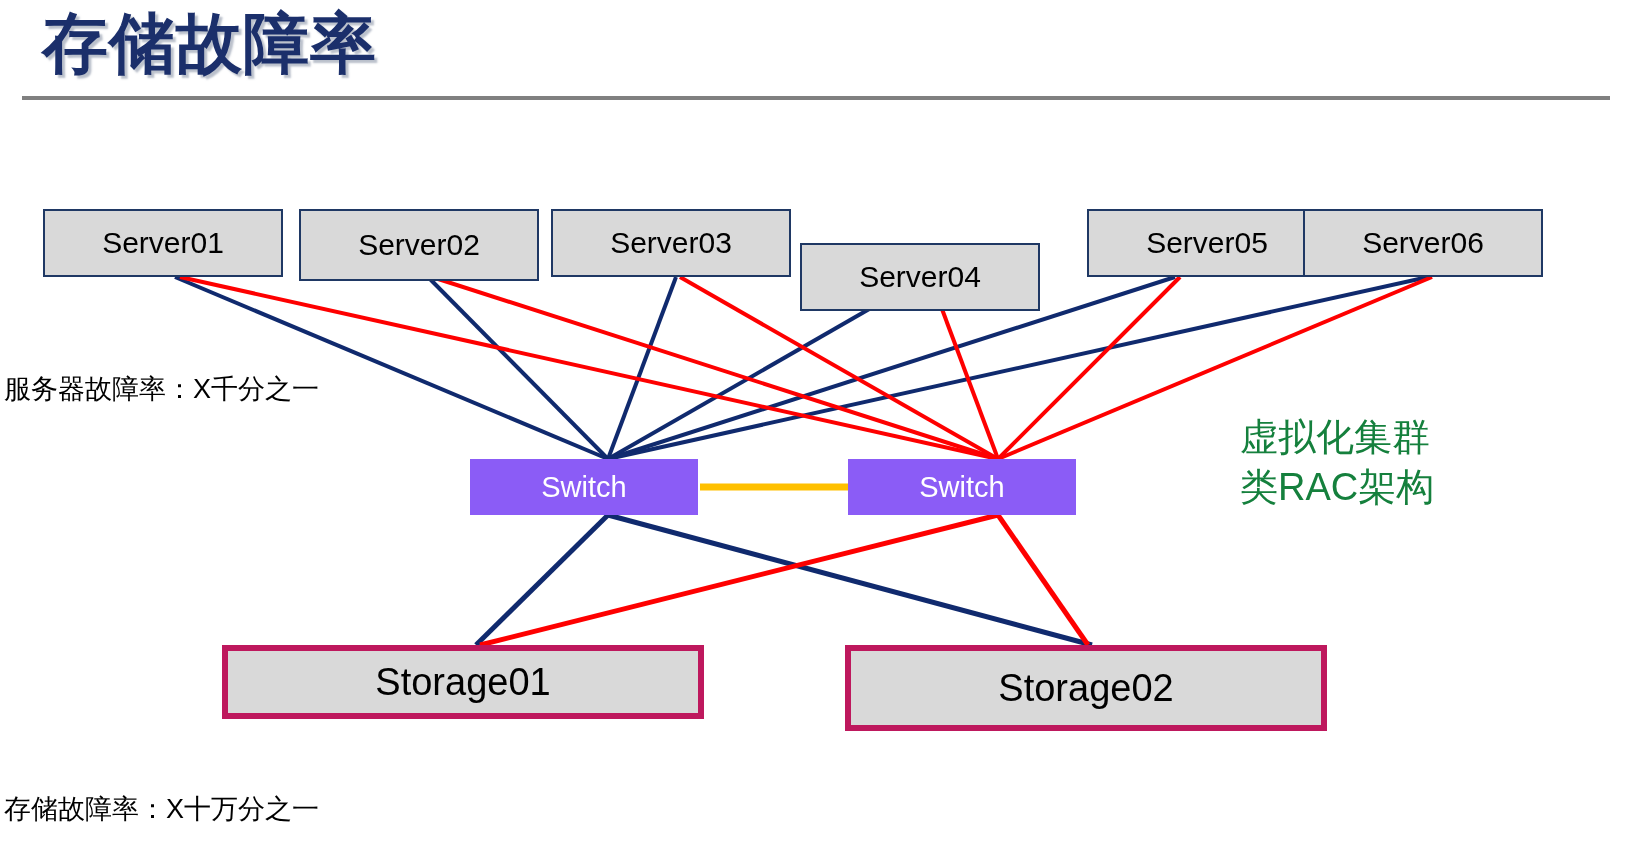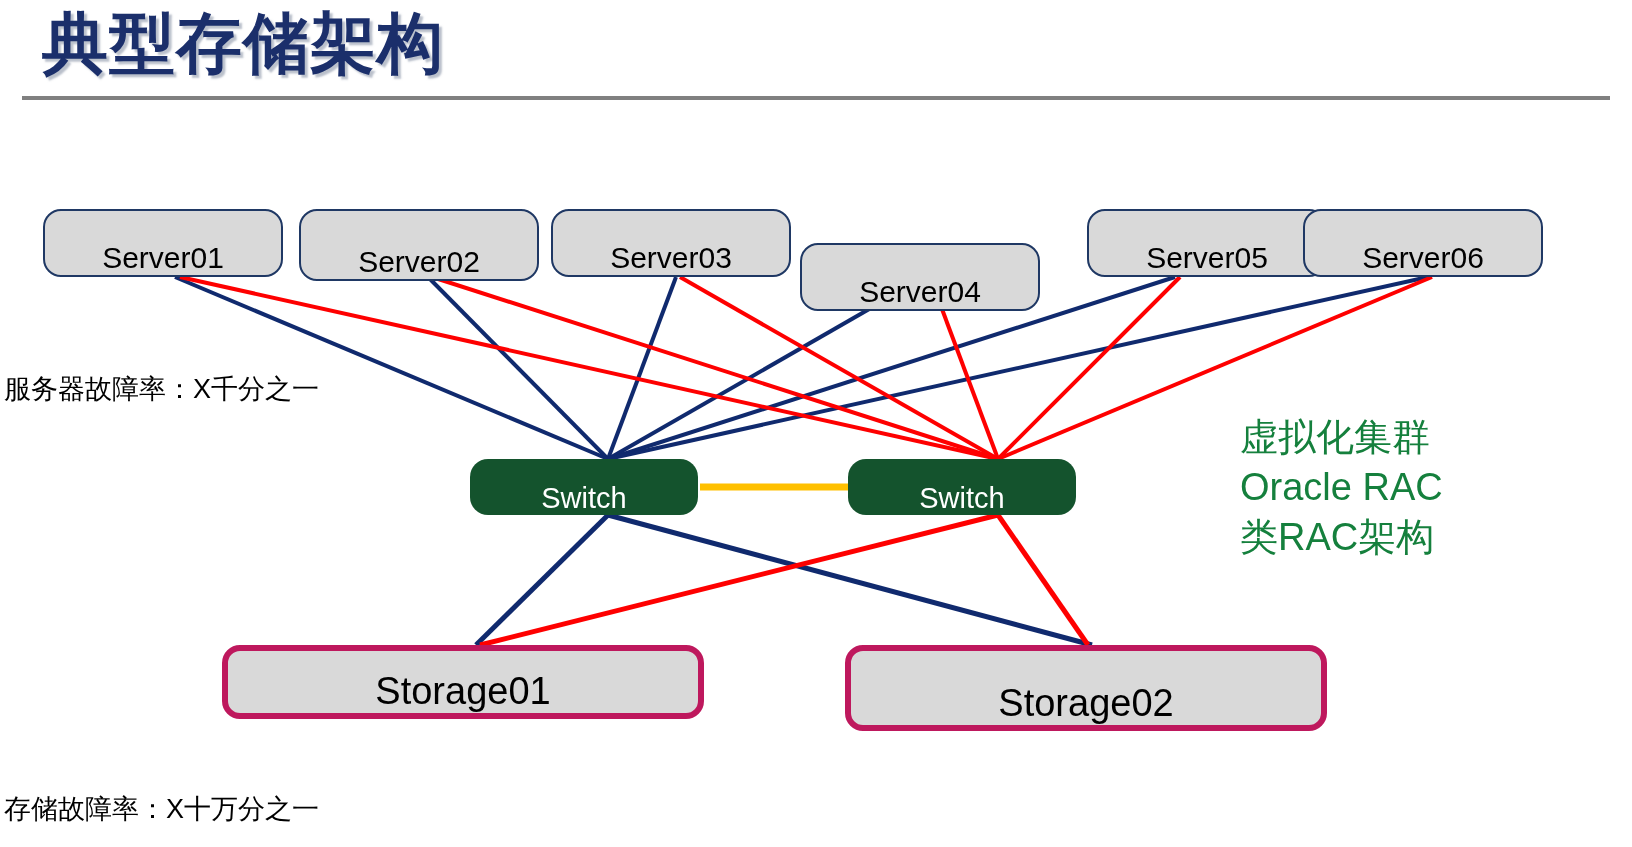--- a/index.html
+++ b/index.html
@@ -48,35 +48,34 @@
     width: 1632px;
     height: 847px;
     pointer-events: none;
   }
 
   
   .node {
     position: absolute;
     box-sizing: border-box;
     display: flex;
-    align-items: flex-end;
+    align-items: center;
     justify-content: center;
     text-align: center;
-    border-radius: 18px;
   }
   .server-box {
     height: 68px;
     background: #d9d9d9;
     border: 2px solid #1f3864;
     font-size: 30px;
     color: #000000;
   }
   .switch-box {
     height: 56px;
-    background: #14532d;
+    background: #8b5cf6;
     border: none;
     font-size: 29px;
     color: #ffffff;
   }
   .storage-box {
     height: 74px;
     background: #d9d9d9;
     border: 6px solid #be185d;
     font-size: 38px;
     color: #000000;
@@ -98,21 +97,21 @@
     color: #15803d;
     white-space: nowrap;
   }
   #cluster-note div { display: block; }
 </style>
 </head>
 <body>
 
 <div id="slide">
 
-  <div id="slide-title">典型存储架构</div>
+  <div id="slide-title">存储故障率</div>
   <div id="title-rule"></div>
 
   <svg id="wires" viewBox="0 0 1632 847" width="1632" height="847" xmlns="http://www.w3.org/2000/svg">
     <g id="wires-navy">
         <line x1="175" y1="277" x2="608" y2="459" stroke="#102a6e" stroke-width="4" stroke-linecap="butt"></line>
         <line x1="428" y1="277" x2="608" y2="459" stroke="#102a6e" stroke-width="4" stroke-linecap="butt"></line>
         <line x1="676" y1="277" x2="608" y2="459" stroke="#102a6e" stroke-width="4" stroke-linecap="butt"></line>
         <line x1="925" y1="277" x2="608" y2="459" stroke="#102a6e" stroke-width="4" stroke-linecap="butt"></line>
         <line x1="1175" y1="277" x2="608" y2="459" stroke="#102a6e" stroke-width="4" stroke-linecap="butt"></line>
         <line x1="1428" y1="277" x2="608" y2="459" stroke="#102a6e" stroke-width="4" stroke-linecap="butt"></line>
@@ -172,17 +171,16 @@
         <span>Storage02</span>
       </div>
     </div>
 
   <div class="note" id="note-server" style="left:4px; top:371px;">服务器故障率：X千分之一</div>
 
   <div class="note" id="note-storage" style="left:4px; top:791px;">存储故障率：X十万分之一</div>
 
   <div id="cluster-note">
     <div>虚拟化集群</div>
-    <div>Oracle RAC</div>
     <div>类RAC架构</div>
   </div>
 
 </div>
 
 </body></html>

